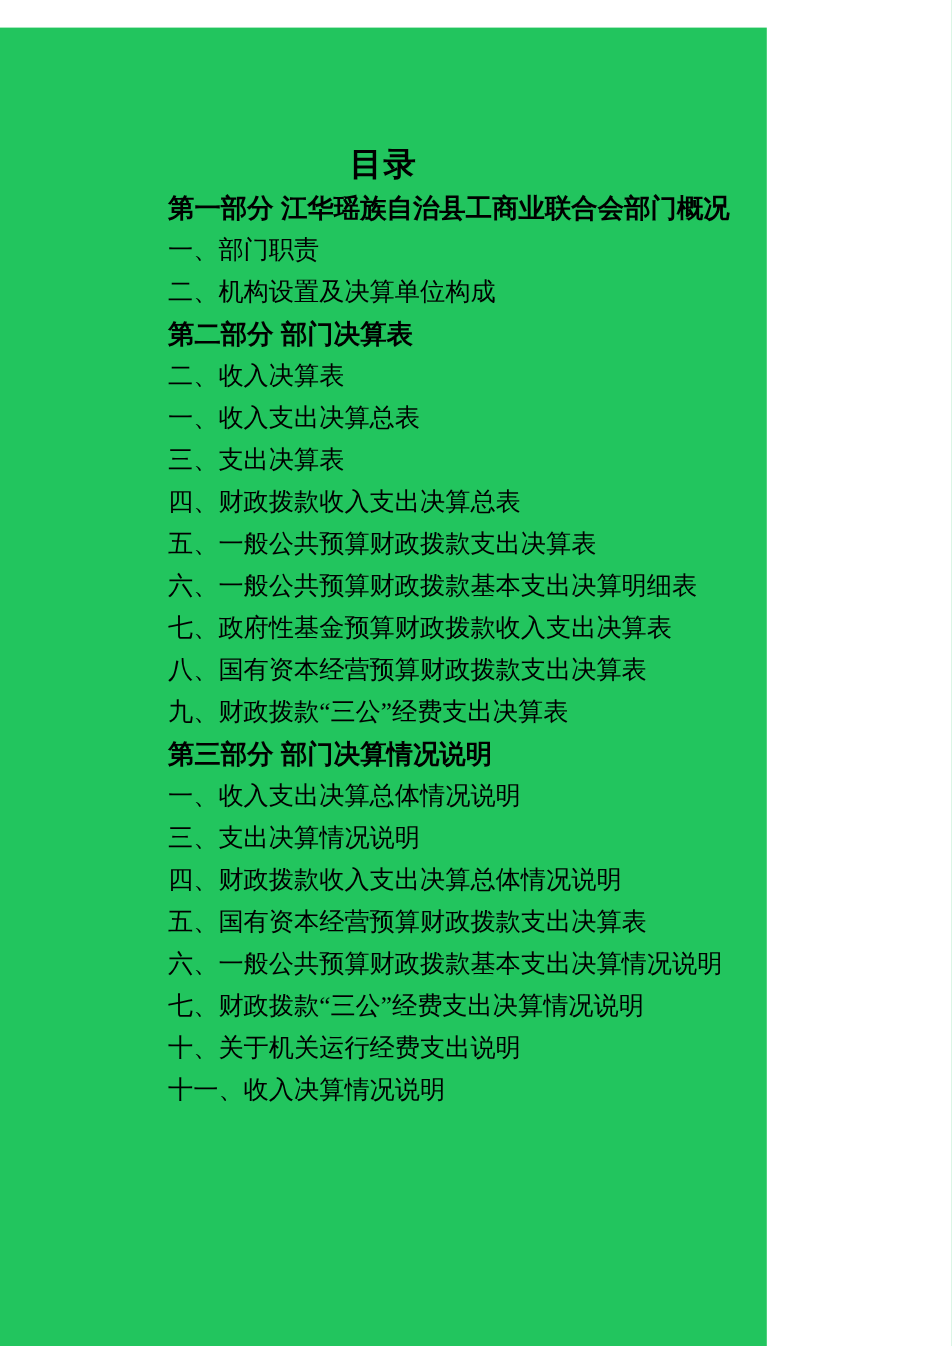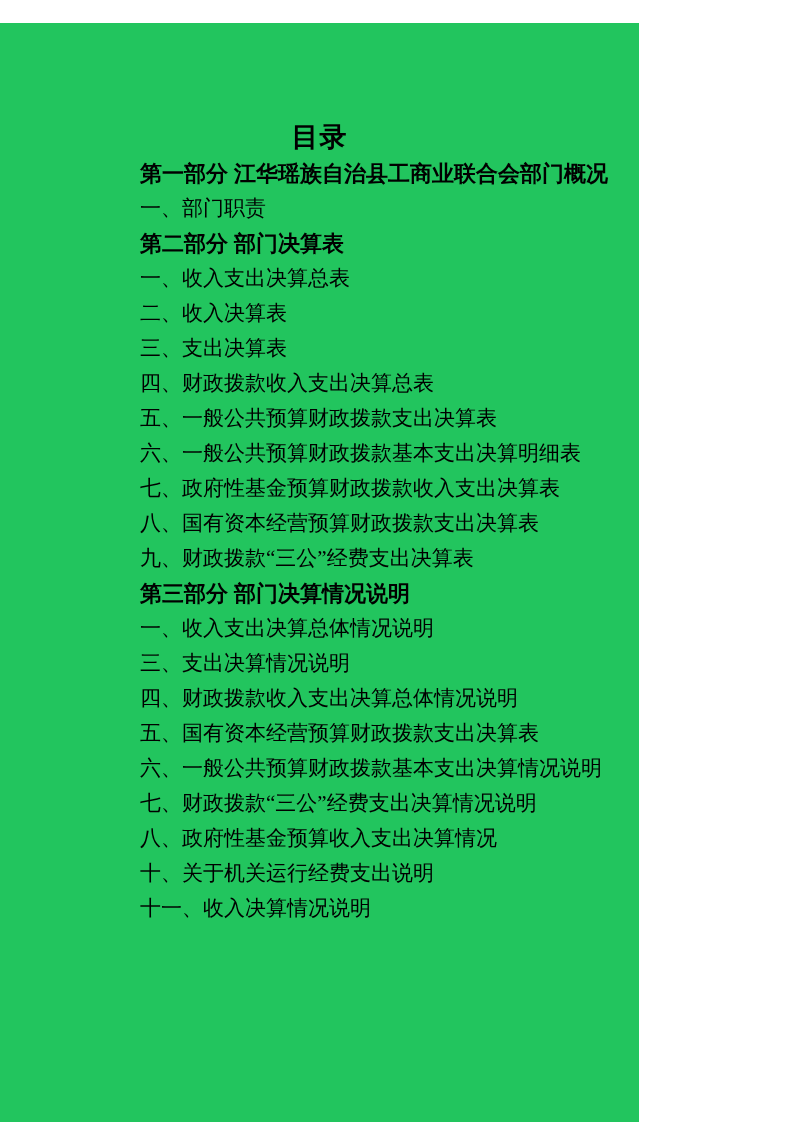--- a/index.html
+++ b/index.html
@@ -53,36 +53,36 @@
 <body>
 
 <div class="page">
   <div class="content">
 
     <div class="doc-title">目录</div>
 
     <div class="toc">
       <div class="toc-line toc-section">第一部分 江华瑶族自治县工商业联合会部门概况</div>
       <div class="toc-line toc-item">一、部门职责</div>
+      <div class="toc-line toc-item">二、机构设置及决算单位构成</div>
       <div class="toc-line toc-section">第二部分 部门决算表</div>
+      <div class="toc-line toc-item">二、收入决算表</div>
       <div class="toc-line toc-item">一、收入支出决算总表</div>
-      <div class="toc-line toc-item">二、收入决算表</div>
       <div class="toc-line toc-item">三、支出决算表</div>
       <div class="toc-line toc-item">四、财政拨款收入支出决算总表</div>
       <div class="toc-line toc-item">五、一般公共预算财政拨款支出决算表</div>
       <div class="toc-line toc-item">六、一般公共预算财政拨款基本支出决算明细表</div>
       <div class="toc-line toc-item">七、政府性基金预算财政拨款收入支出决算表</div>
       <div class="toc-line toc-item">八、国有资本经营预算财政拨款支出决算表</div>
       <div class="toc-line toc-item">九、财政拨款“三公”经费支出决算表</div>
       <div class="toc-line toc-section">第三部分 部门决算情况说明</div>
       <div class="toc-line toc-item">一、收入支出决算总体情况说明</div>
       <div class="toc-line toc-item">三、支出决算情况说明</div>
       <div class="toc-line toc-item">四、财政拨款收入支出决算总体情况说明</div>
       <div class="toc-line toc-item">五、国有资本经营预算财政拨款支出决算表</div>
       <div class="toc-line toc-item">六、一般公共预算财政拨款基本支出决算情况说明</div>
       <div class="toc-line toc-item">七、财政拨款“三公”经费支出决算情况说明</div>
-      <div class="toc-line toc-item">八、政府性基金预算收入支出决算情况</div>
       <div class="toc-line toc-item">十、关于机关运行经费支出说明</div>
       <div class="toc-line toc-item">十一、收入决算情况说明</div>
     </div>
 
   </div>
 </div>
 
 </body></html>

